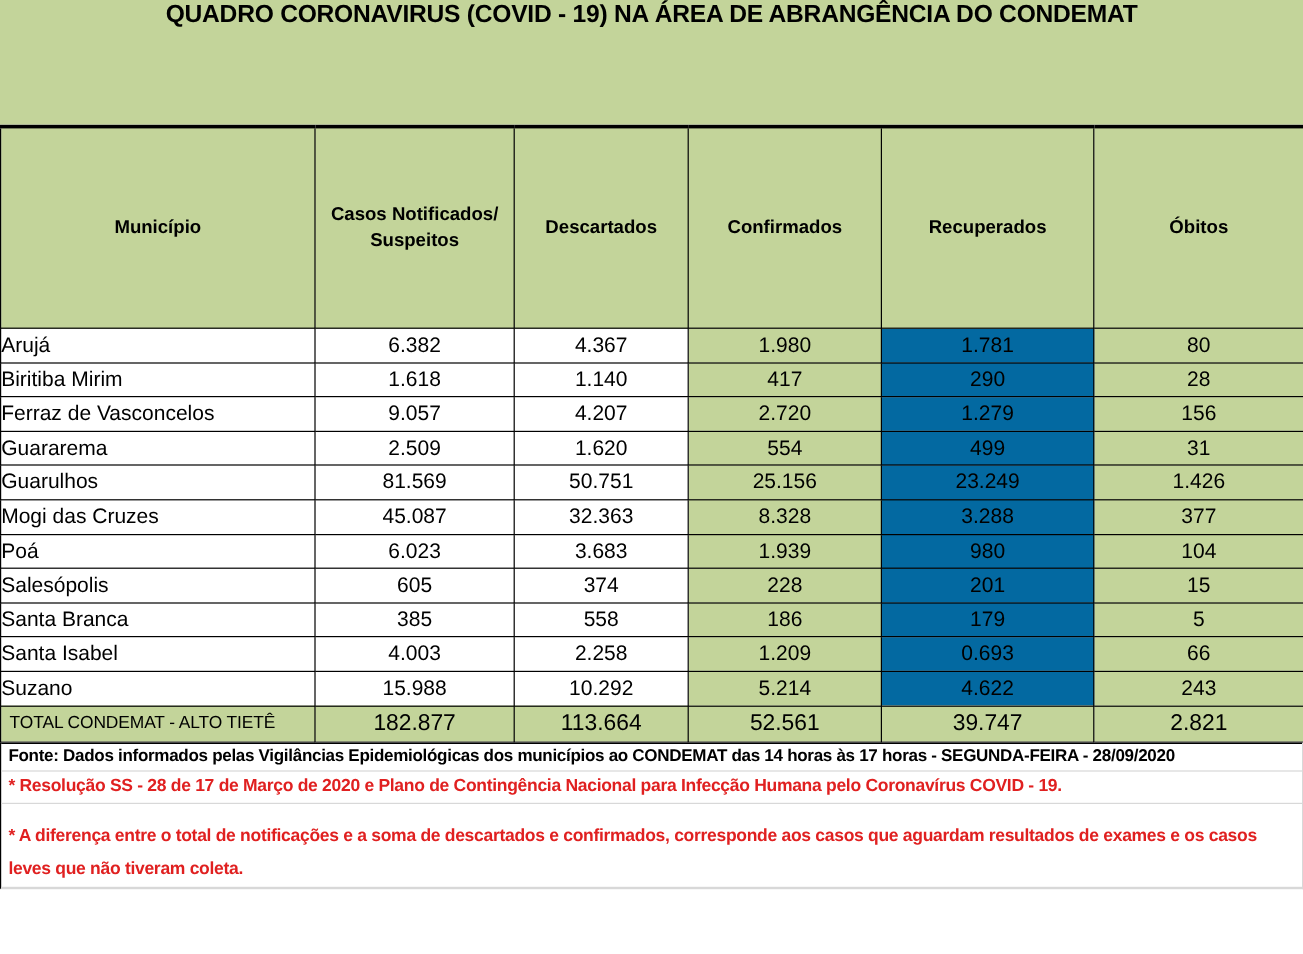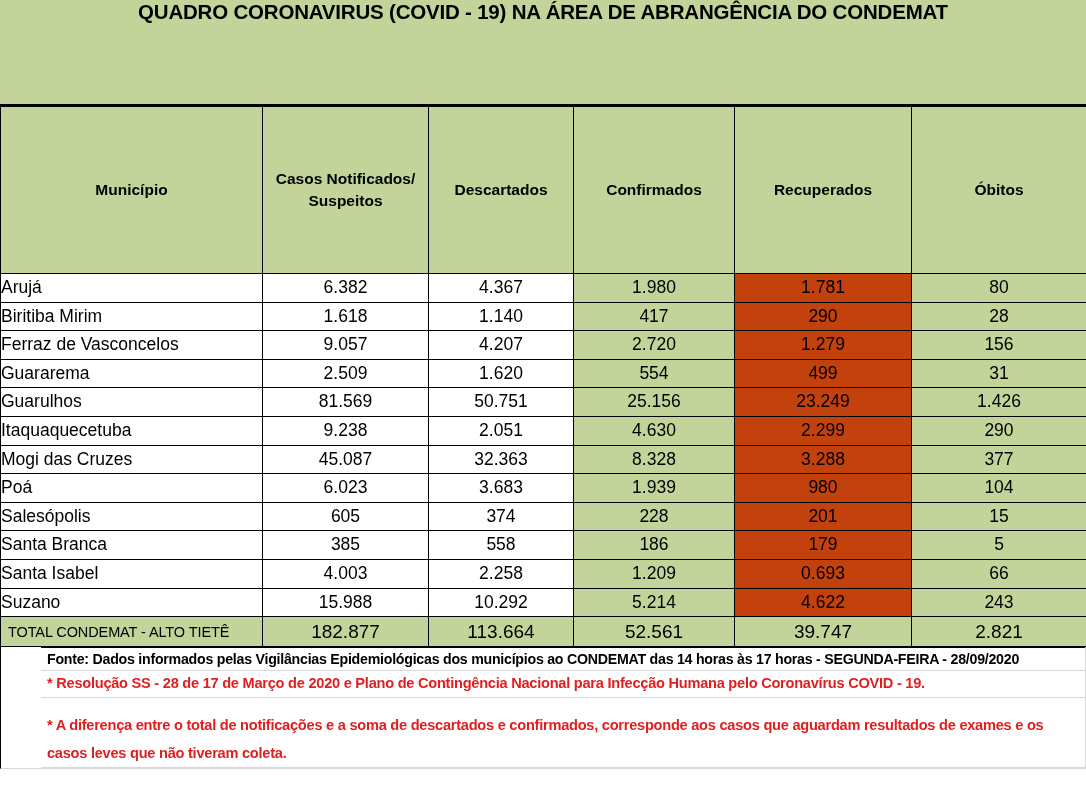--- a/index.html
+++ b/index.html
@@ -80,21 +80,21 @@
   td.city {
     text-align: left;
     padding-left: 7px;
     background: #ffffff;
   }
   td.num {
     text-align: center;
     background: #ffffff;
   }
   td.c-confirmados { background: #c3d49a; }
-  td.c-recuperados { background: #c2410c; }
+  td.c-recuperados { background: #0369a1; }
   td.c-obitos      { background: #c3d49a; }
 
   
   tr.total-row td {
     height: 30px;
     background: #c3d49a;
     font-weight: normal;
     vertical-align: middle;
   }
   tr.total-row td.city {
@@ -117,21 +117,20 @@
     border-bottom: 1px solid #d8d8d8;
     background: #ffffff;
   }
   .note {
     box-sizing: border-box;
     padding: 2px 4px 2px 6px;
     font-size: 14.2px;
     line-height: 1.35;
     letter-spacing: -0.25px;
     white-space: nowrap;
-    margin-left: 40px;
   }
   .note-source {
     color: #000000;
     font-weight: bold;
     border-top: 1px solid #000000;
     border-bottom: 1px solid #d8d8d8;
     height: 24px;
     display: flex;
     align-items: center;
   }
@@ -230,28 +229,20 @@
         </tr>
         <tr class="data-row">
           <td class="city">Guarulhos</td>
           <td class="num">81.569</td>
           <td class="num">50.751</td>
           <td class="num c-confirmados">25.156</td>
           <td class="num c-recuperados">23.249</td>
           <td class="num c-obitos">1.426</td>
         </tr>
         <tr class="data-row">
-          <td class="city">Itaquaquecetuba</td>
-          <td class="num">9.238</td>
-          <td class="num">2.051</td>
-          <td class="num c-confirmados">4.630</td>
-          <td class="num c-recuperados">2.299</td>
-          <td class="num c-obitos">290</td>
-        </tr>
-        <tr class="data-row">
           <td class="city">Mogi das Cruzes</td>
           <td class="num">45.087</td>
           <td class="num">32.363</td>
           <td class="num c-confirmados">8.328</td>
           <td class="num c-recuperados">3.288</td>
           <td class="num c-obitos">377</td>
         </tr>
         <tr class="data-row">
           <td class="city">Poá</td>
           <td class="num">6.023</td>

